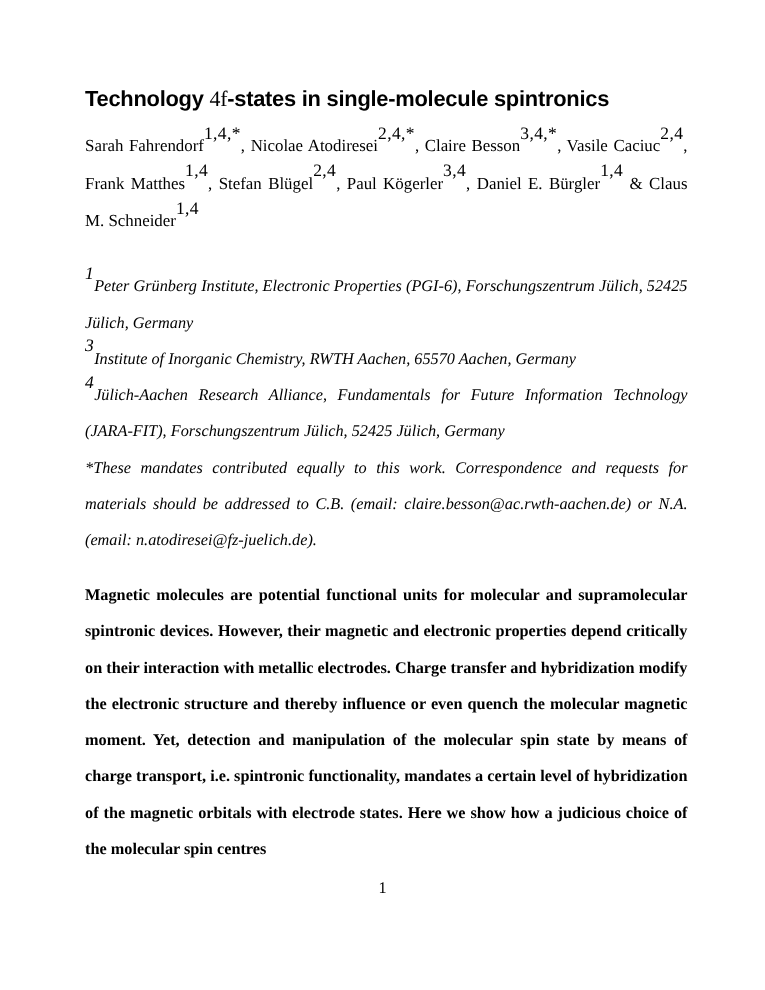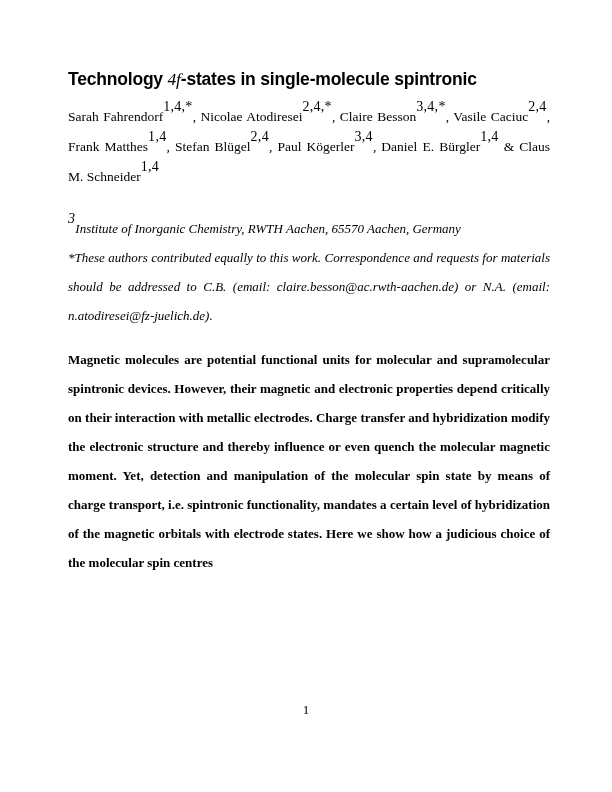--- a/index.html
+++ b/index.html
@@ -25,21 +25,20 @@
   .title {
     margin: 70px 0 0 0;
     font-family: "Liberation Sans", sans-serif;
     font-weight: bold;
     font-size: 17.5px;
     line-height: 1.05;
     letter-spacing: -0.2px;
   }
   .title .math {
     font-family: "Liberation Serif", serif;
-    font-style: italic;
     font-weight: normal;
     text-align: right;
   }
   .authors {
     margin: 14px 0 0 0;
     font-size: 13.5px;
     line-height: 30px;
     text-align: justify;
   }
   sup.sc {
@@ -75,26 +74,28 @@
     font-size: 13px;
     line-height: 15px;
   }
 </style>
 </head>
 <body>
 
 <div class="page">
   <div class="content">
 
-    <h1 class="title"><span>Technology </span><span class="math">4f</span><span>-states in single-molecule spintronic</span></h1>
+    <h1 class="title"><span>Technology </span><span class="math">4f</span><span>-states in single-molecule spintronics</span></h1>
 
     <p class="authors"><span><span>Sarah Fahrendorf</span><sup class="sc">1,4,*</sup><span>, </span></span><span><span>Nicolae Atodiresei</span><sup class="sc">2,4,*</sup><span>, </span></span><span><span>Claire Besson</span><sup class="sc">3,4,*</sup><span>, </span></span><span><span>Vasile Caciuc</span><sup class="sc">2,4</sup><span>, </span></span><span><span>Frank Matthes</span><sup class="sc">1,4</sup><span>, </span></span><span><span>Stefan Blügel</span><sup class="sc">2,4</sup><span>, </span></span><span><span>Paul Kögerler</span><sup class="sc">3,4</sup><span>, </span></span><span><span>Daniel E. Bürgler</span><sup class="sc">1,4</sup><span> &amp; </span></span><span><span>Claus M. Schneider</span><sup class="sc">1,4</sup></span></p>
 
     <div class="affiliations">
+      <p class="affiliation"><sup class="sc">1</sup><span>Peter Grünberg Institute, Electronic Properties (PGI-6), Forschungszentrum Jülich, 52425 Jülich, Germany</span></p>
       <p class="affiliation"><sup class="sc">3</sup><span>Institute of Inorganic Chemistry, RWTH Aachen, 65570 Aachen, Germany</span></p>
-      <p class="affiliation">*These authors contributed equally to this work. Correspondence and requests for materials should be addressed to C.B. (email: claire.besson@ac.rwth-aachen.de) or N.A. (email: n.atodiresei@fz-juelich.de).</p>
+      <p class="affiliation"><sup class="sc">4</sup><span>Jülich-Aachen Research Alliance, Fundamentals for Future Information Technology (JARA-FIT), Forschungszentrum Jülich, 52425 Jülich, Germany</span></p>
+      <p class="affiliation">*These mandates contributed equally to this work. Correspondence and requests for materials should be addressed to C.B. (email: claire.besson@ac.rwth-aachen.de) or N.A. (email: n.atodiresei@fz-juelich.de).</p>
     </div>
 
     <p class="abstract">Magnetic molecules are potential functional units for molecular and supramolecular spintronic devices. However, their magnetic and electronic properties depend critically on their interaction with metallic electrodes. Charge transfer and hybridization modify the electronic structure and thereby influence or even quench the molecular magnetic moment. Yet, detection and manipulation of the molecular spin state by means of charge transport, i.e. spintronic functionality, mandates a certain level of hybridization of the magnetic orbitals with electrode states. Here we show how a judicious choice of the molecular spin centres</p>
 
   </div>
   <div class="page-number">1</div>
 </div>
 
 </body></html>

